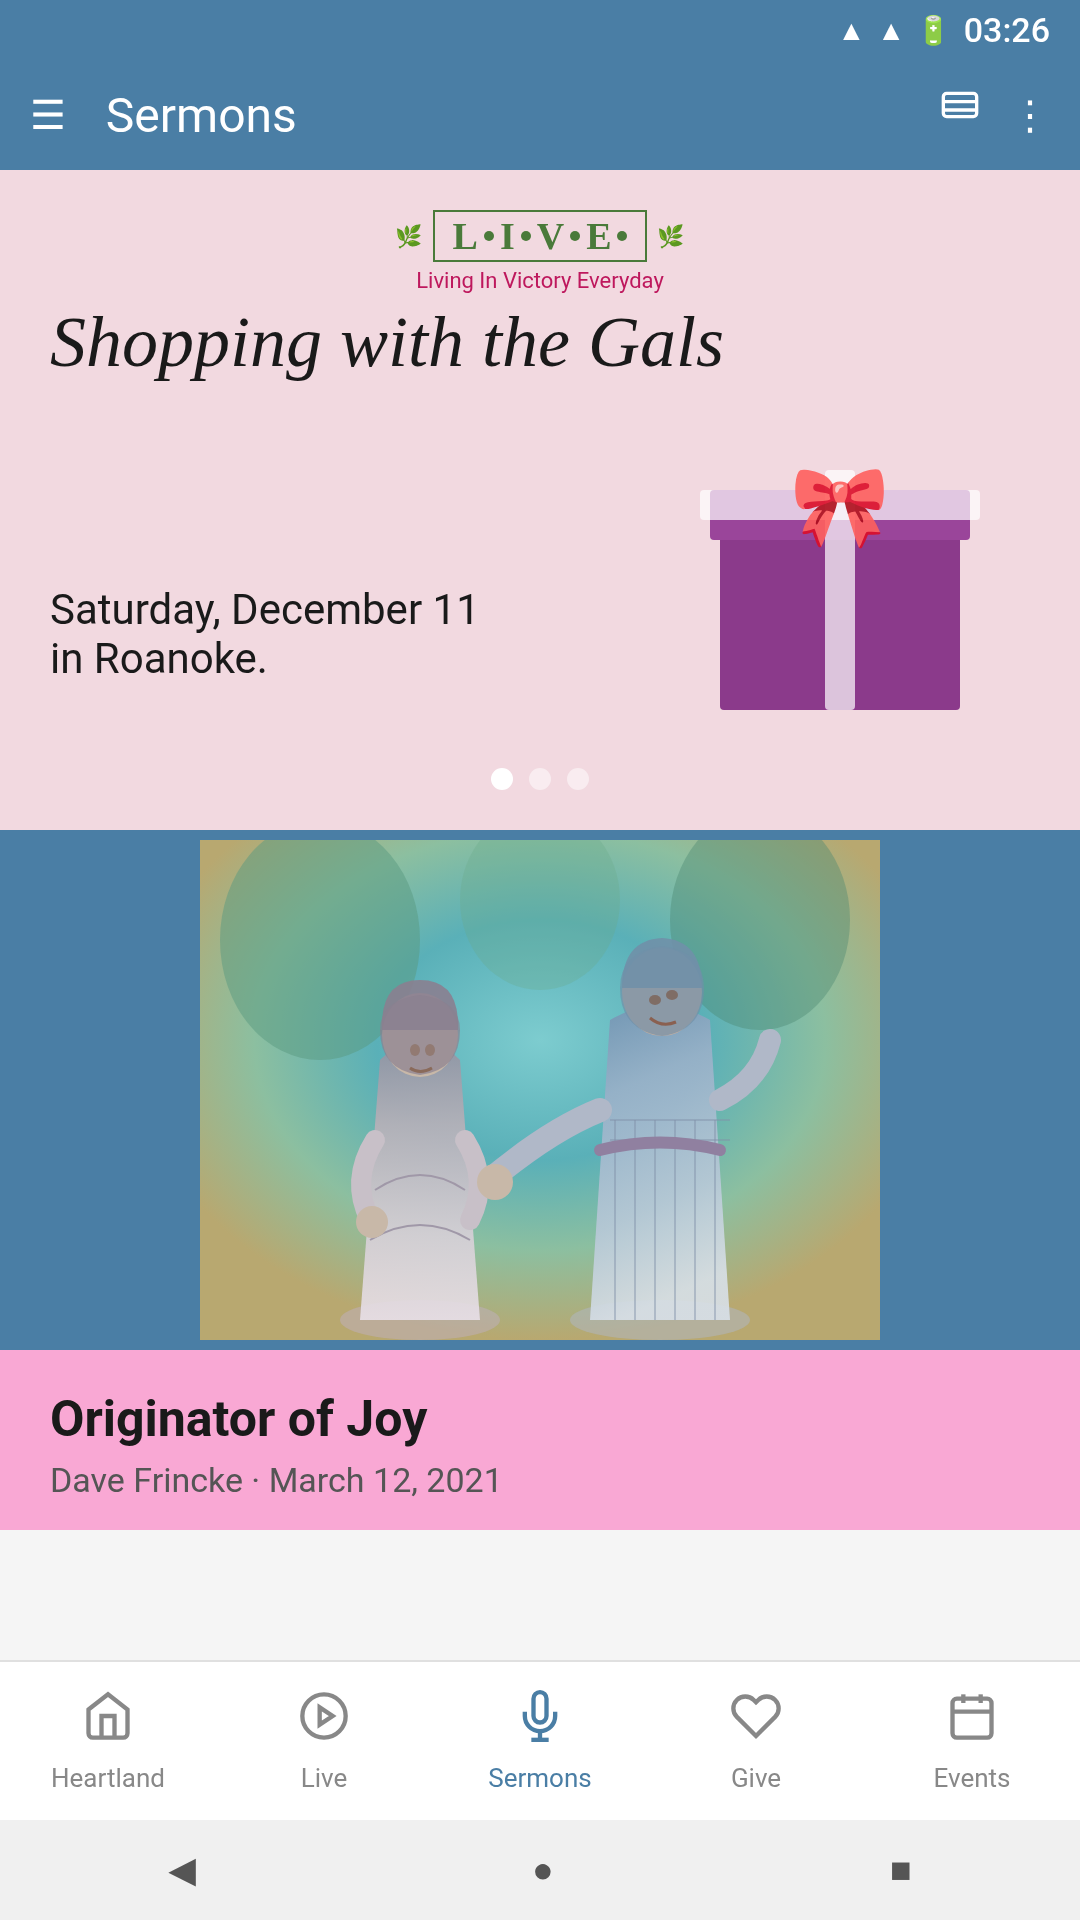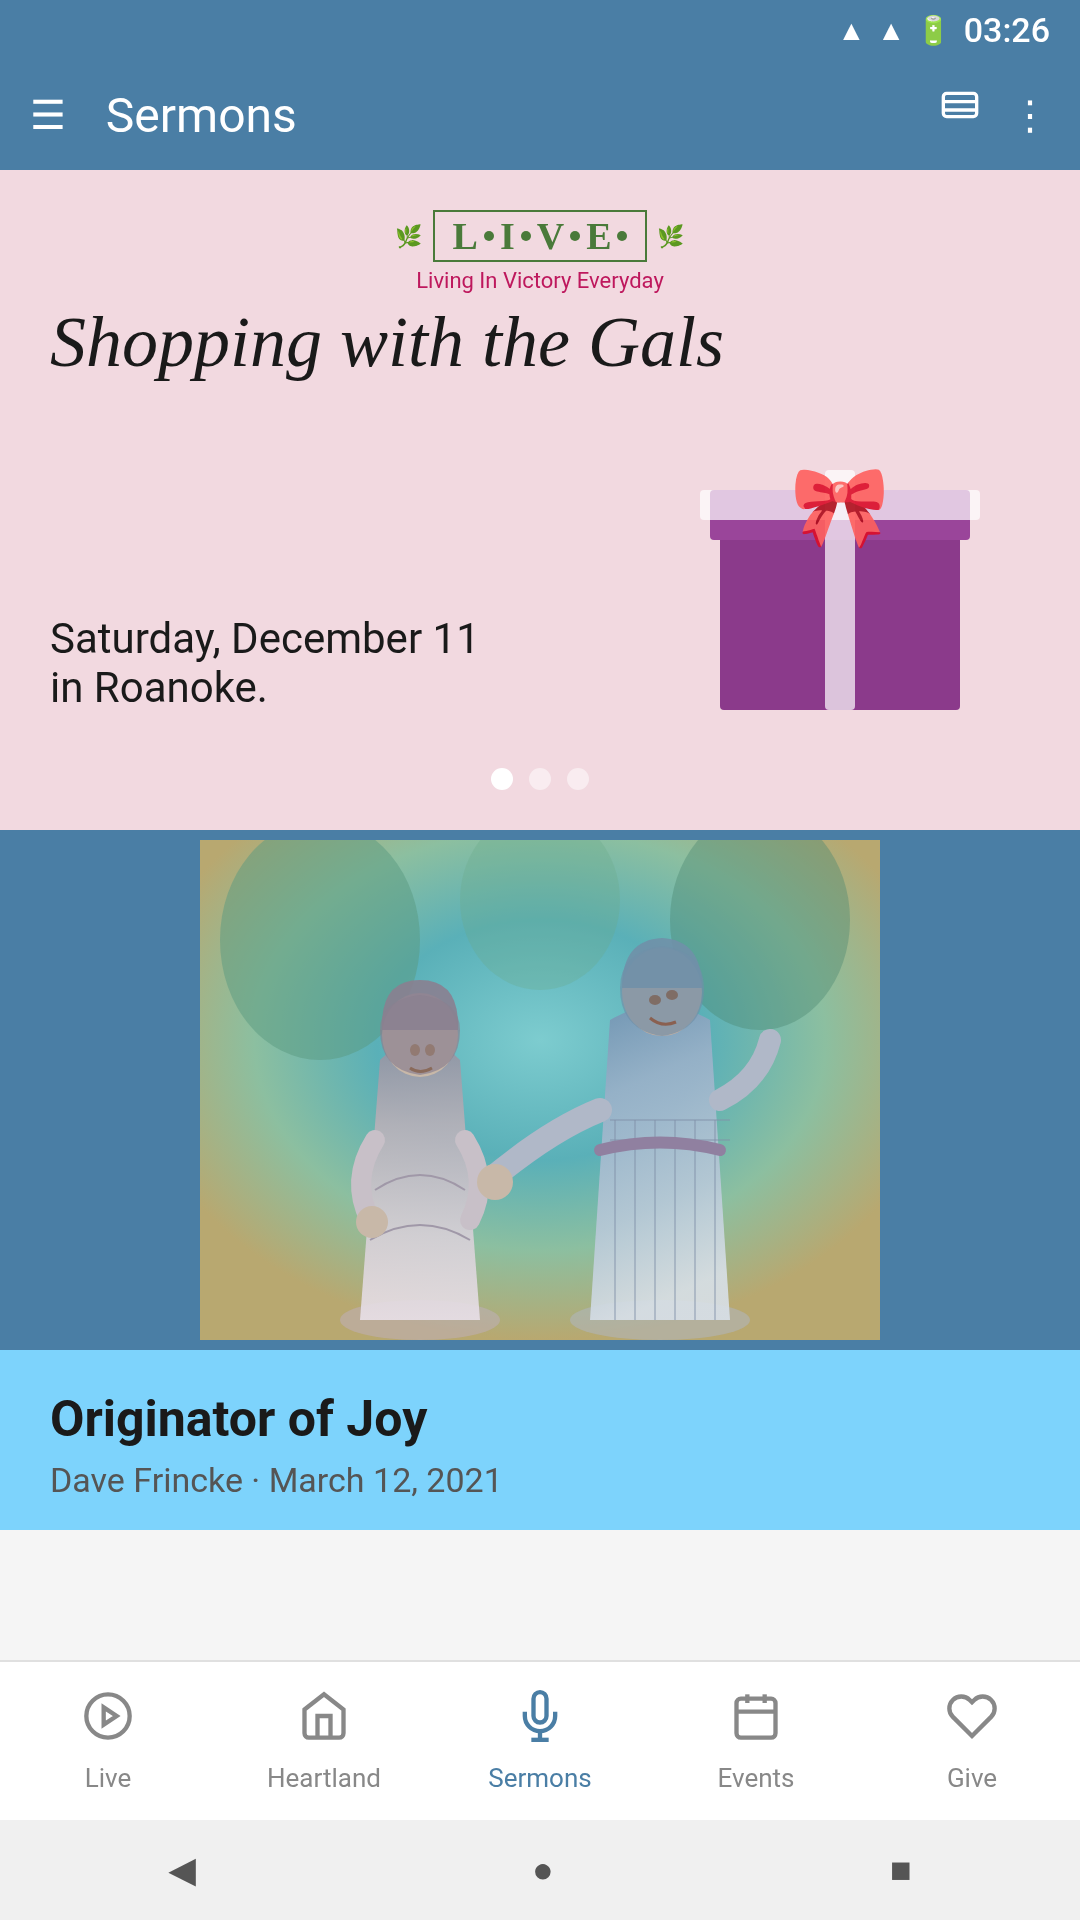--- a/index.html
+++ b/index.html
@@ -98,21 +98,21 @@
       color: #1a1a1a;
       text-align: left;
       line-height: 1.1;
       margin-bottom: 30px;
     }
     .banner-date {
       font-size: 42px;
       color: #1a1a1a;
       font-weight: 400;
       position: absolute;
-      bottom: 118px;
+      bottom: 147px;
       left: 50px;
     }
     .banner-gift {
       position: absolute;
       right: 60px;
       bottom: 80px;
       width: 320px;
       height: 280px;
     }
     
@@ -187,21 +187,21 @@
     
     .content-section {
       width: 100%;
       background: white;
       padding: 0;
     }
 
     
     .sermon-card {
       width: 100%;
-      background: #7dd3fc;
+      background: #f9a8d4;
     }
     .sermon-image-container {
       width: 100%;
       height: 520px;
       position: relative;
       background: #4a7ea5;
       display: flex;
       justify-content: center;
       align-items: center;
       overflow: hidden;
@@ -477,68 +477,68 @@
   </div>
 </div>
 
 <div style="height: 270px;"></div>
 
 <div class="bottom-nav">
 
   <div class="nav-item">
     <span class="nav-icon">
       <svg width="52" height="52" viewBox="0 0 24 24" fill="none" stroke="#888" stroke-width="2">
+        <path d="M3 9l9-7 9 7v11a2 2 0 0 1-2 2H5a2 2 0 0 1-2-2z"></path>
+        <polyline points="9 22 9 12 15 12 15 22"></polyline>
+      </svg>
+    </span>
+    <span class="nav-label">Heartland</span>
+  </div>
+
+  <div class="nav-item">
+    <span class="nav-icon">
+      <svg width="52" height="52" viewBox="0 0 24 24" fill="none" stroke="#888" stroke-width="2">
         <circle cx="12" cy="12" r="10"></circle>
         <polygon points="10 8 16 12 10 16 10 8"></polygon>
       </svg>
     </span>
     <span class="nav-label">Live</span>
-  </div>
-
-  <div class="nav-item">
-    <span class="nav-icon">
-      <svg width="52" height="52" viewBox="0 0 24 24" fill="none" stroke="#888" stroke-width="2">
-        <path d="M3 9l9-7 9 7v11a2 2 0 0 1-2 2H5a2 2 0 0 1-2-2z"></path>
-        <polyline points="9 22 9 12 15 12 15 22"></polyline>
-      </svg>
-    </span>
-    <span class="nav-label">Heartland</span>
   </div>
 
   <div class="nav-item">
     <span class="nav-icon active">
       <svg width="52" height="52" viewBox="0 0 24 24" fill="none" stroke="#4a7ea5" stroke-width="2">
         <path d="M12 1a3 3 0 0 0-3 3v8a3 3 0 0 0 6 0V4a3 3 0 0 0-3-3z"></path>
         <path d="M19 10v2a7 7 0 0 1-14 0v-2"></path>
         <line x1="12" y1="19" x2="12" y2="23"></line>
         <line x1="8" y1="23" x2="16" y2="23"></line>
       </svg>
     </span>
     <span class="nav-label active">Sermons</span>
   </div>
 
   <div class="nav-item">
     <span class="nav-icon">
       <svg width="52" height="52" viewBox="0 0 24 24" fill="none" stroke="#888" stroke-width="2">
+        <path d="M20.84 4.61a5.5 5.5 0 0 0-7.78 0L12 5.67l-1.06-1.06a5.5 5.5 0 0 0-7.78 7.78l1.06 1.06L12 21.23l7.78-7.78 1.06-1.06a5.5 5.5 0 0 0 0-7.78z"></path>
+      </svg>
+    </span>
+    <span class="nav-label">Give</span>
+  </div>
+
+  <div class="nav-item">
+    <span class="nav-icon">
+      <svg width="52" height="52" viewBox="0 0 24 24" fill="none" stroke="#888" stroke-width="2">
         <rect x="3" y="4" width="18" height="18" rx="2" ry="2"></rect>
         <line x1="16" y1="2" x2="16" y2="6"></line>
         <line x1="8" y1="2" x2="8" y2="6"></line>
         <line x1="3" y1="10" x2="21" y2="10"></line>
       </svg>
     </span>
     <span class="nav-label">Events</span>
   </div>
-
-  <div class="nav-item">
-    <span class="nav-icon">
-      <svg width="52" height="52" viewBox="0 0 24 24" fill="none" stroke="#888" stroke-width="2">
-        <path d="M20.84 4.61a5.5 5.5 0 0 0-7.78 0L12 5.67l-1.06-1.06a5.5 5.5 0 0 0-7.78 7.78l1.06 1.06L12 21.23l7.78-7.78 1.06-1.06a5.5 5.5 0 0 0 0-7.78z"></path>
-      </svg>
-    </span>
-    <span class="nav-label">Give</span>
-  </div>
 </div>
 
 <div class="system-nav">
   <span class="sys-btn">◀</span>
   <span class="sys-btn">●</span>
   <span class="sys-btn">■</span>
 </div>
 
 </body></html>

